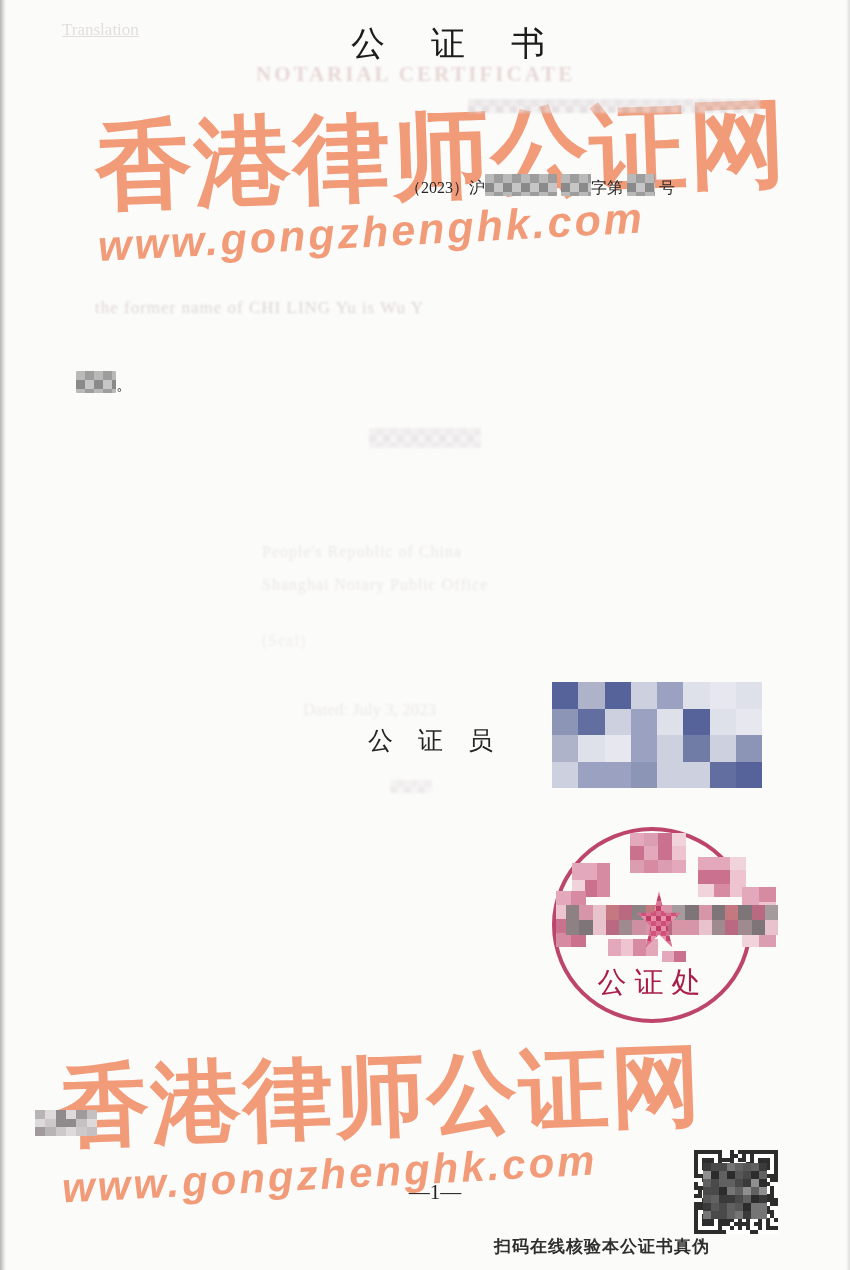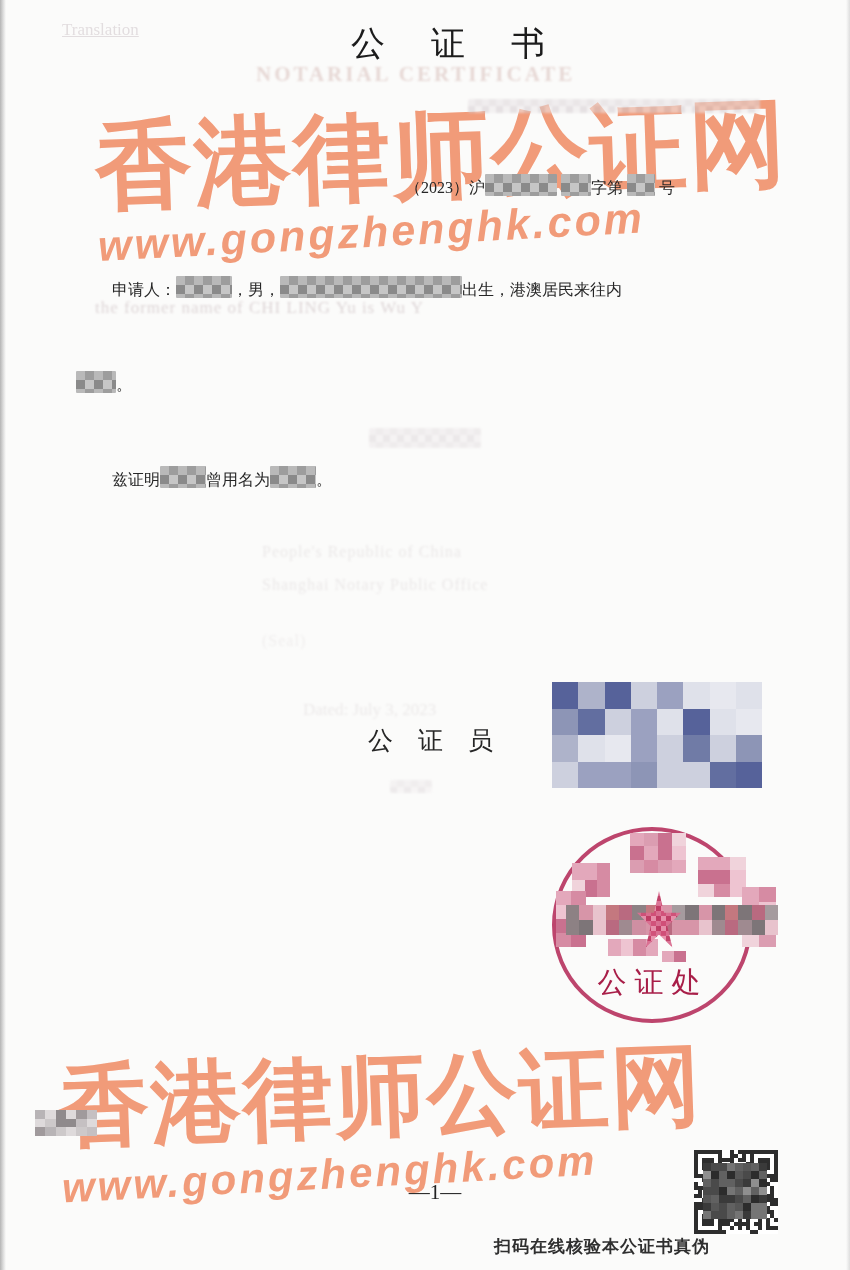--- a/index.html
+++ b/index.html
@@ -82,31 +82,25 @@
   <div class="abs ghost g-faint" style="left:262px;top:632px;opacity:.14;">(Seal)</div>
   <div class="abs ghost g-date" style="left:303px;top:700px;">Dated: July 3, 2023</div>
   <div class="abs smudge" style="left:390px;top:780px;width:42px;height:13px;opacity:.35;"></div>
 
   <div class="abs txt title">公证书</div>
 
   <div class="abs txt fs24" style="left:405px;top:174px;">
     <span>（2023）沪</span><span class="redact" style="width:72px;"></span><span class="redact" style="width:30px;margin-left:4px;"></span><span>字第</span><span class="redact" style="width:28px;margin:0 4px;"></span><span>号</span>
   </div>
 
-  <div class="abs txt fs24" style="left:112px;top:276px;">
-    <span>申请人：</span><span class="redact" style="width:56px;"></span><span>，男，</span><span class="redact" style="width:182px;"></span><span>出生，港澳居民来往内</span>
-  </div>
   <div class="abs txt fs24" style="left:76px;top:371px;">
     <span class="redact" style="width:40px;"></span><span>。</span>
   </div>
 
 
-  <div class="abs txt fs24" style="left:112px;top:466px;">
-    <span>兹证明</span><span class="redact" style="width:46px;"></span><span>曾用名为</span><span class="redact" style="width:46px;"></span><span>。</span>
-  </div>
 
 
   <div class="abs txt fs25" style="left:368px;top:727px;">公　证　员</div>
 
   <div class="abs mosaic blur4" style="left: 552px; top: 682px; width: 210px; height: 106px; display: grid; grid-template-columns: repeat(8, 1fr); grid-template-rows: repeat(4, 1fr);">
       <i style="background: rgb(86, 98, 154);"></i>
       <i style="background: rgb(174, 179, 202);"></i>
       <i style="background: rgb(86, 98, 154);"></i>
       <i style="background: rgb(205, 208, 222);"></i>
       <i style="background: rgb(155, 161, 192);"></i>

